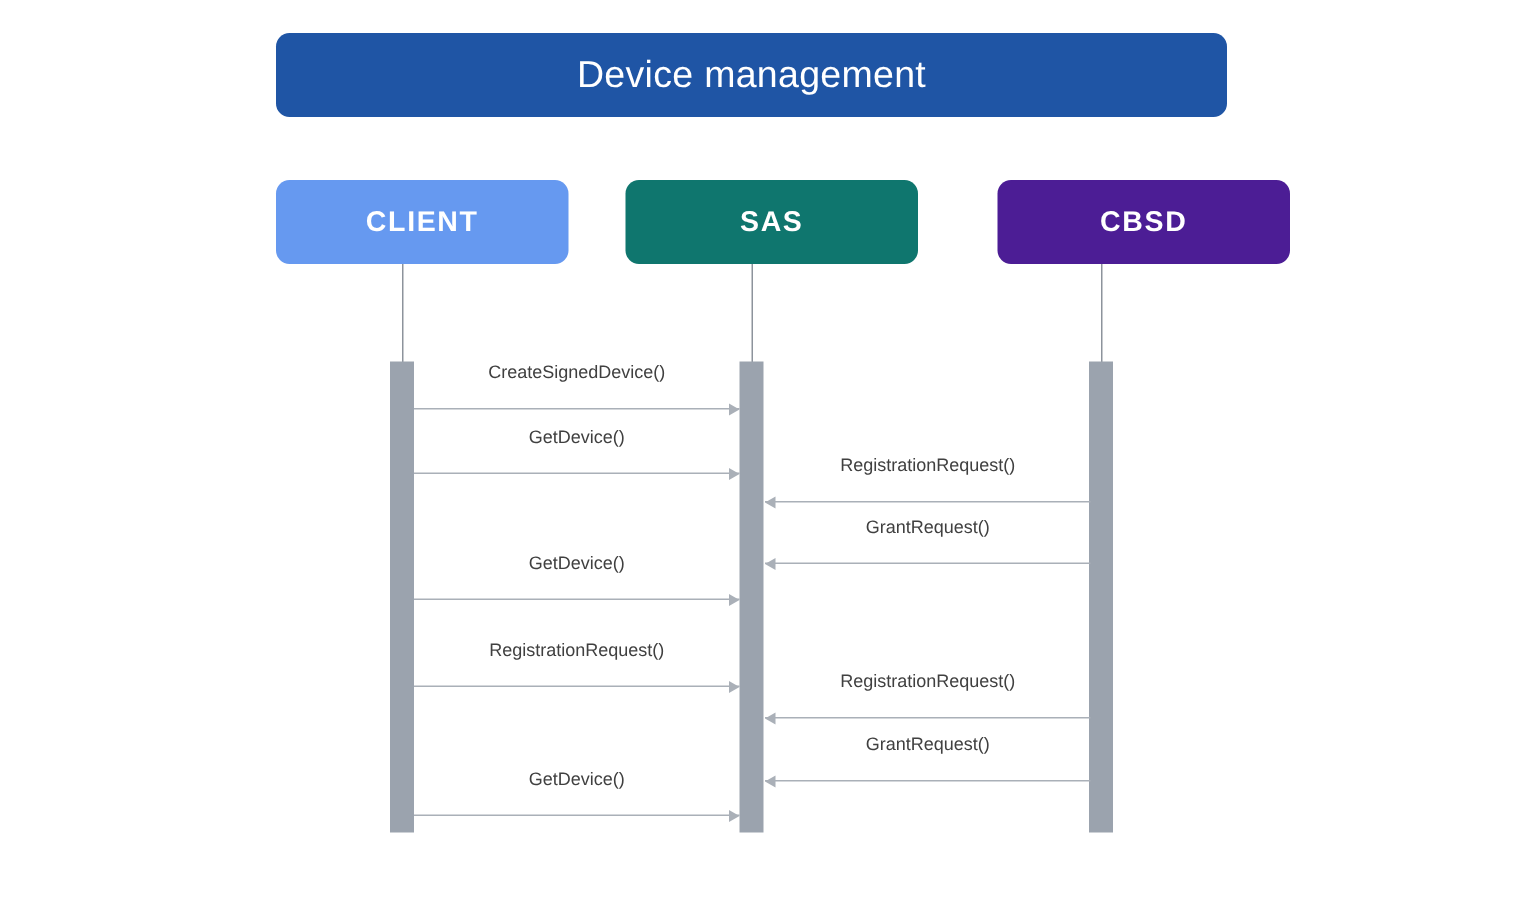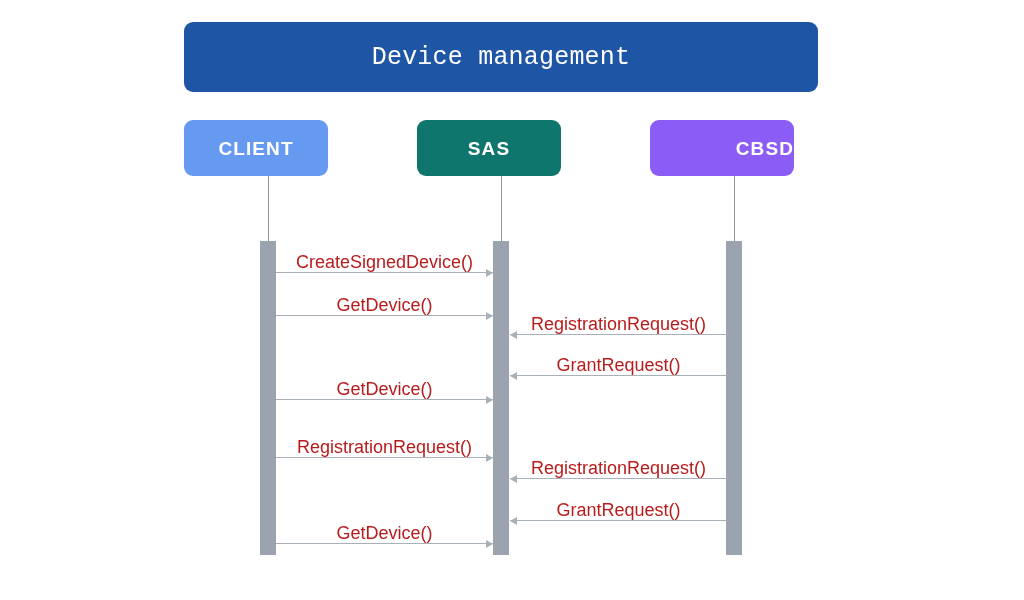--- a/index.html
+++ b/index.html
@@ -22,59 +22,58 @@
     width: 1024px;
     height: 600px;
   }
 
   
   .title-banner {
     position: absolute;
     left: 184px;
     top: 22px;
     width: 634px;
-    height: 70px;
+    height: 56px;
     background: #1f55a5;
     border-radius: 9px;
     display: flex;
     align-items: center;
     justify-content: center;
     box-sizing: border-box;
-    font-family: Liberation Mono, monospace;
   }
   .title-banner .title-text {
     color: #ffffff;
     font-size: 25px;
     font-weight: 400;
     letter-spacing: 0.2px;
     line-height: 1;
   }
 
   
   .participant {
     position: absolute;
     top: 120px;
-    width: 144px;
+    width: 195px;
     height: 56px;
     border-radius: 9px;
     display: flex;
     align-items: center;
     justify-content: center;
     box-sizing: border-box;
   }
   .participant .participant-label {
     color: #ffffff;
     font-size: 19px;
     font-weight: bold;
     letter-spacing: 1.1px;
     line-height: 1;
   }
   .p-client { left: 184px;  background: #6699f0; }
   .p-sas    { left: 417px;  background: #0f766e; }
-  .p-cbsd   { left: 650px;  background: #8b5cf6; justify-content: flex-end; }
+  .p-cbsd   { left: 665px;  background: #4c1d95; }
 
   
   .lifeline {
     position: absolute;
     width: 1px;
     background: #8d939c;
   }
 
   
   .activation {
@@ -107,25 +106,25 @@
   .message.dir-right .msg-head {
     right: 0;
     border-left: 7px solid #aab0b8;
   }
   .message.dir-left .msg-head {
     left: 0;
     border-right: 7px solid #aab0b8;
   }
   .message .msg-label {
     position: absolute;
-    bottom: 2px;
+    bottom: 19px;
     width: 100%;
     text-align: center;
-    color: #b91c1c;
-    font-size: 18px;
+    color: #404040;
+    font-size: 12px;
     line-height: 1;
     white-space: nowrap;
   }
 </style>
 </head>
 <body>
 
 <div id="diagram-canvas">
 
   <div class="title-banner">

